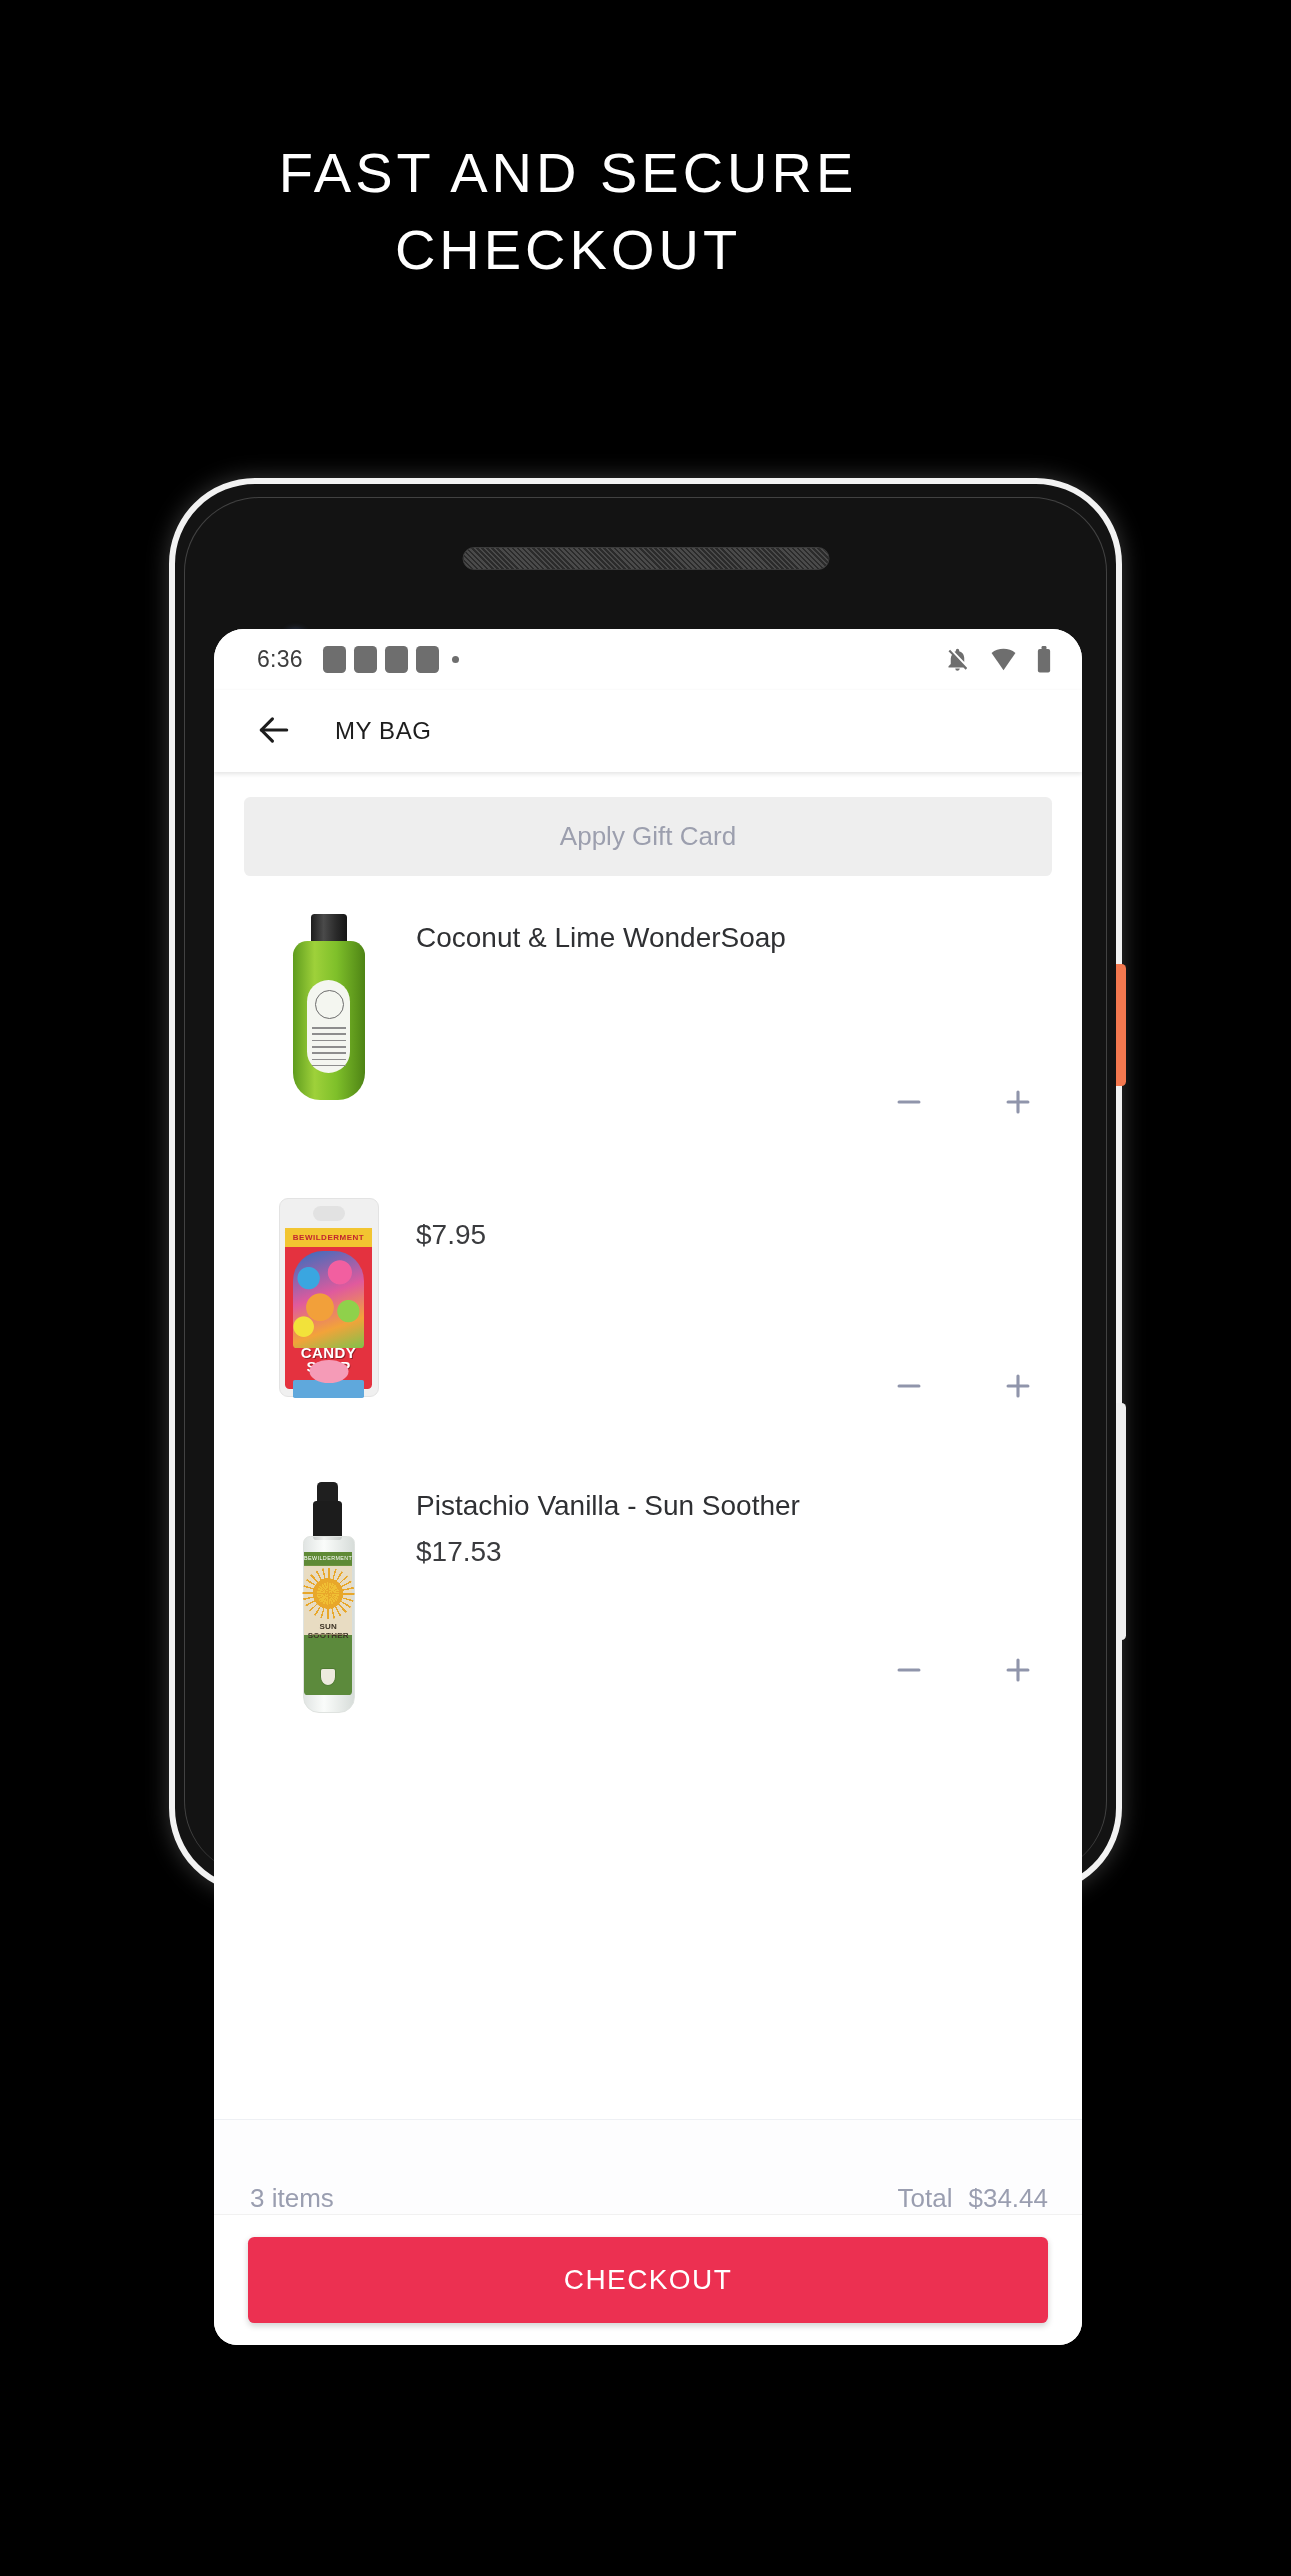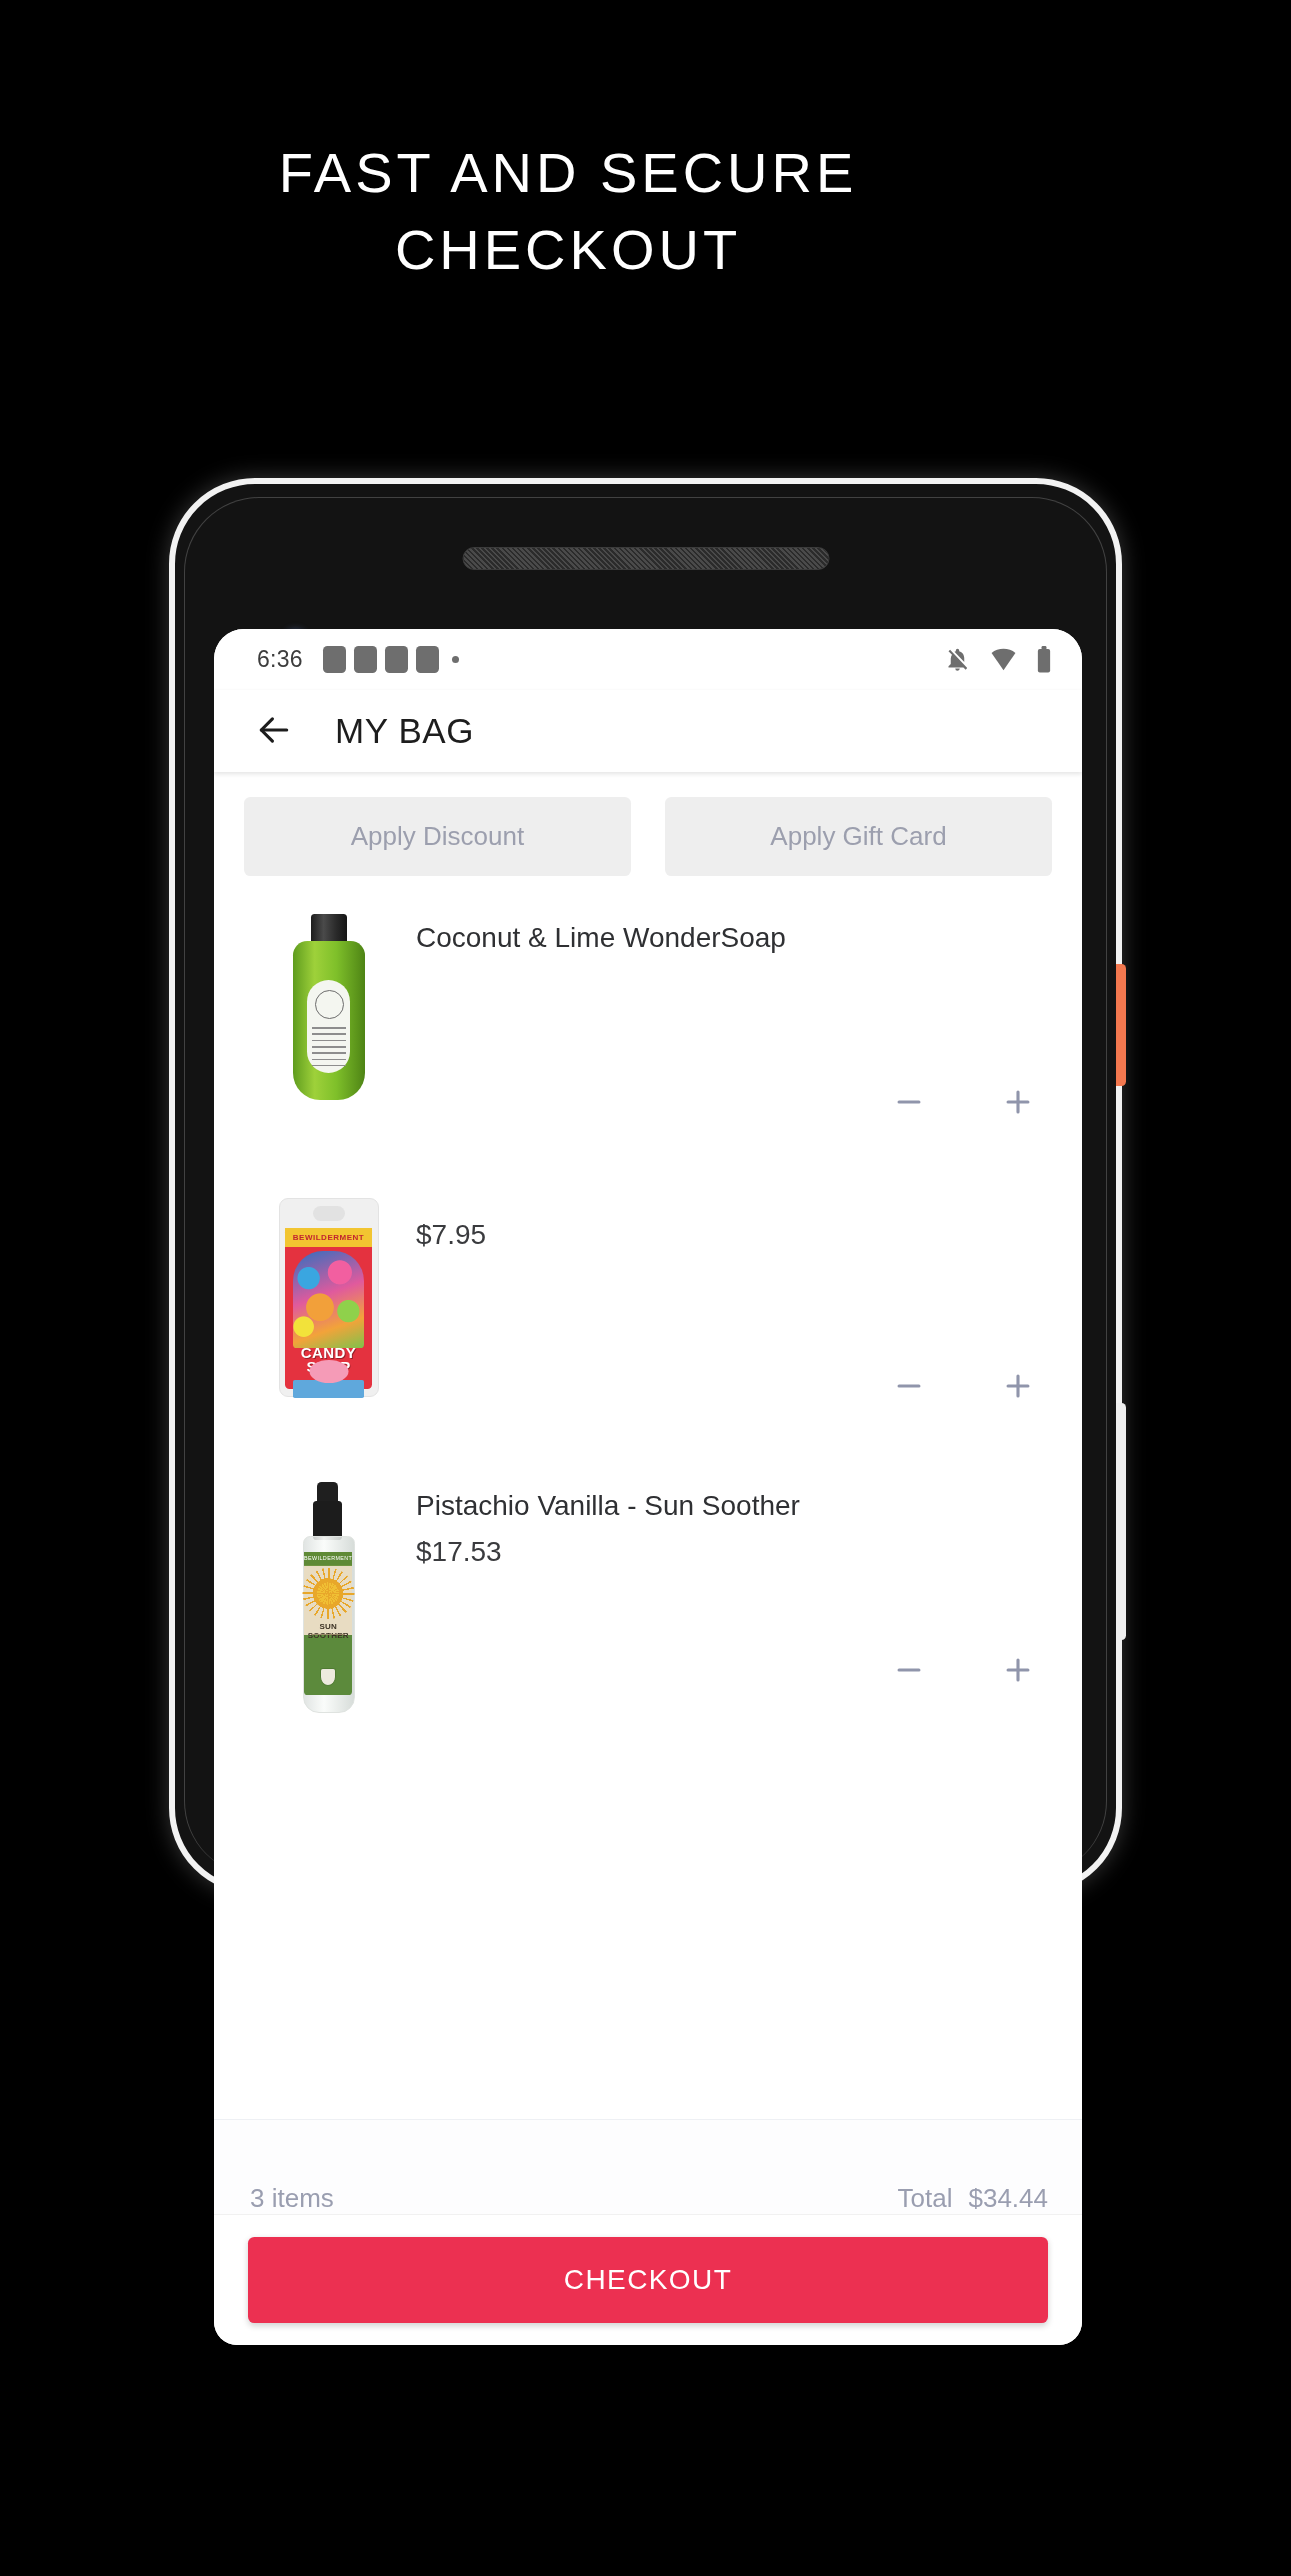--- a/index.html
+++ b/index.html
@@ -122,21 +122,21 @@
     align-items: center;
     padding-left: 36px;
     background: #fff;
     position: relative;
     z-index: 5;
     box-shadow: 0 1.8px 4.5px rgba(0,0,0,0.11);
   }
   .back-arrow { width: 47px; height: 47px; display: flex; align-items: center; justify-content: center; }
   .app-title {
     margin-left: 38px;
-    font-size: 35px;
+    font-size: 24px;
     color: #1d1d1d;
     letter-spacing: 0.6px;
   }
 
   
   .promo-row {
     display: flex;
     gap: 34px;
     padding: 25px 30px 9px 30px;
     background: #fff;
@@ -364,21 +364,20 @@
           <svg width="38" height="38" viewBox="0 0 24 24" fill="none" stroke="#1d1d1d" stroke-width="2" stroke-linecap="round" stroke-linejoin="round">
             <line x1="20" y1="12" x2="4" y2="12"></line>
             <polyline points="11,5 4,12 11,19"></polyline>
           </svg>
         </span>
       </div>
       <div class="app-title">MY BAG</div>
     </div>
 
     <div class="promo-row">
-      <button class="promo-btn">Apply Discount</button>
       <button class="promo-btn">Apply Gift Card</button>
     </div>
 
     <div class="cart-list">
 
       <div class="cart-item">
         <div class="thumb-wrap">
           <div class="prod soap">
             <div class="cap"></div>
               <div class="body"></div>

